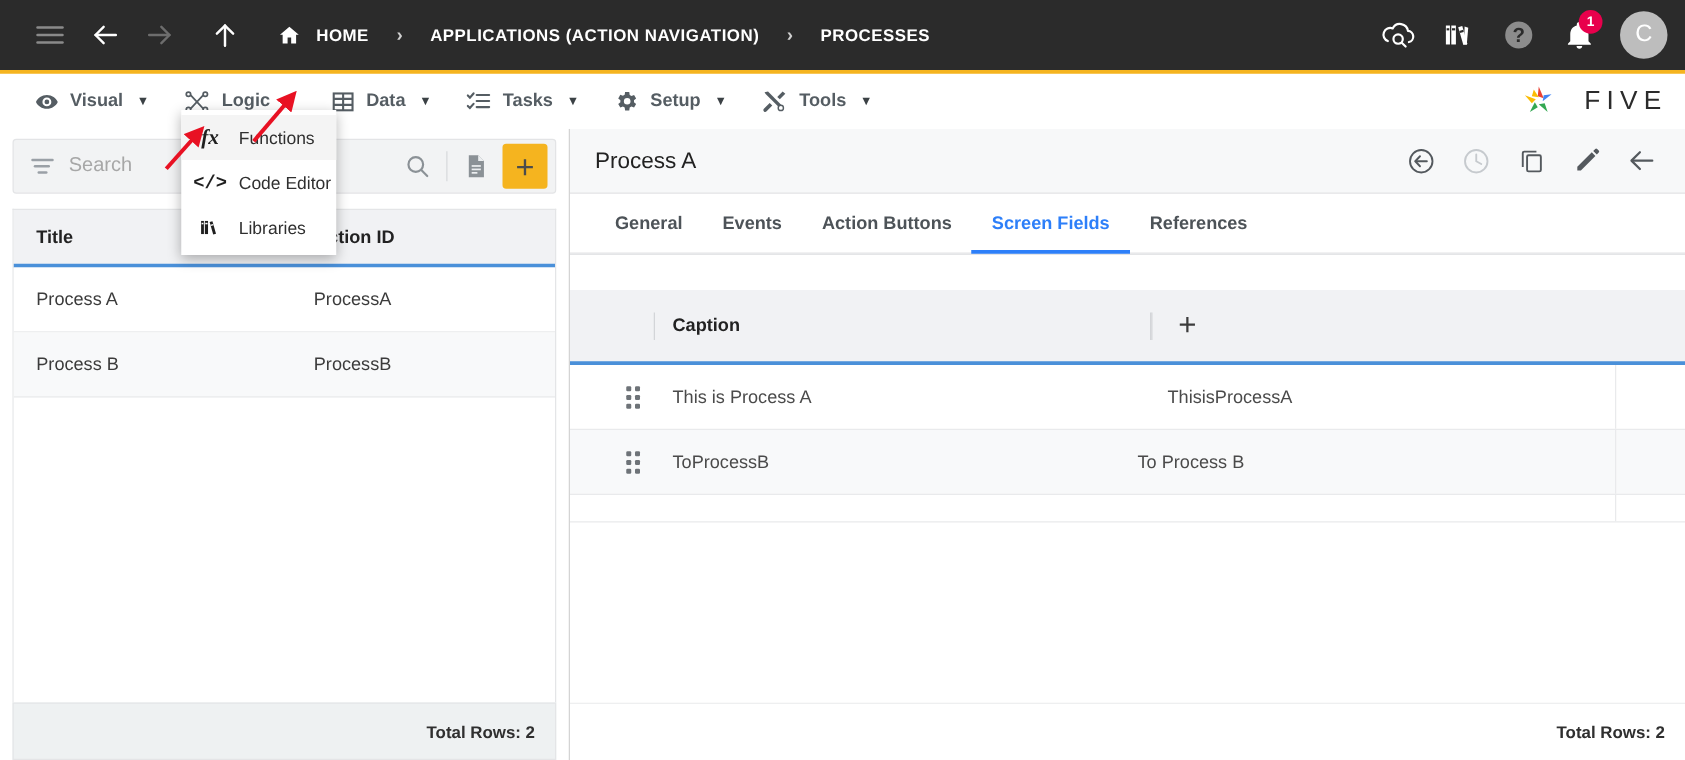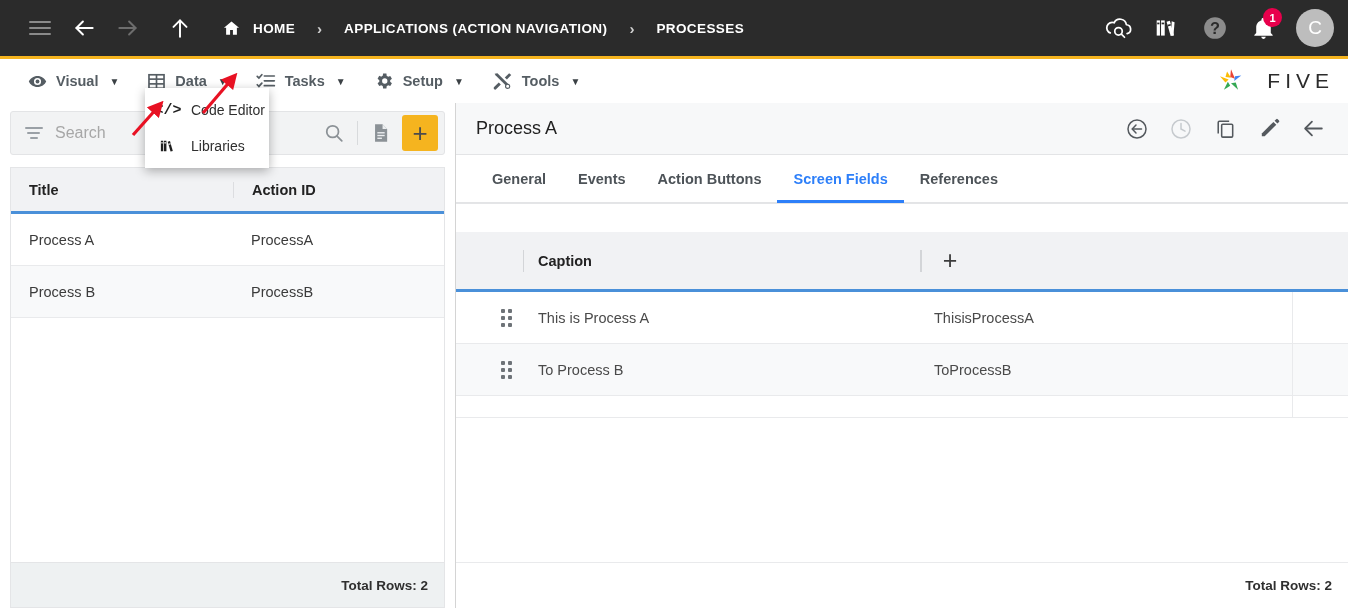--- a/index.html
+++ b/index.html
@@ -277,20 +277,31 @@
   <div class="menubar">
     <div class="menu-item">
       <svg width="19" height="19" viewBox="0 0 24 24" fill="currentColor">
           <path d="M12 5C6.9 5 2.7 8.2 1 12c1.7 3.8 5.9 7 11 7s9.3-3.2 11-7c-1.7-3.8-5.9-7-11-7zm0 11.5A4.5 4.5 0 1 1 16.5 12 4.5 4.5 0 0 1 12 16.5z"></path>
           <circle cx="12" cy="12" r="2.4"></circle>
         </svg>
       <span class="mi-label">Visual</span>
       <span class="caret">▼</span>
     </div>
     <div class="menu-item">
+      <svg width="21" height="21" viewBox="0 0 24 24" fill="none" stroke="currentColor" stroke-width="1.6">
+          <circle cx="4.3" cy="5" r="2"></circle>
+          <circle cx="4.3" cy="19" r="2"></circle>
+          <circle cx="19.7" cy="5" r="2"></circle>
+          <circle cx="19.7" cy="19" r="2"></circle>
+          <path d="M6.3 5.8 17.8 18.2M6.3 18.2 17.8 5.8"></path>
+        </svg>
+      <span class="mi-label">Logic</span>
+      <span class="caret">▼</span>
+    </div>
+    <div class="menu-item">
       <svg width="19" height="19" viewBox="0 0 24 24" fill="currentColor">
           <path d="M2.5 3.5h19v17h-19zM2.5 9h19M2.5 15h19M12 3.5v17" stroke="#fff" stroke-width="1.6" fill="none"></path>
           <rect x="2.5" y="3.5" width="19" height="17" fill="none" stroke="currentColor" stroke-width="2.1"></rect>
           <line x1="2.5" y1="9" x2="21.5" y2="9" stroke="currentColor" stroke-width="2.1"></line>
           <line x1="2.5" y1="15" x2="21.5" y2="15" stroke="currentColor" stroke-width="2.1"></line>
           <line x1="12" y1="3.5" x2="12" y2="20.5" stroke="currentColor" stroke-width="2.1"></line>
         </svg>
       <span class="mi-label">Data</span>
       <span class="caret">▼</span>
     </div>
@@ -474,22 +485,22 @@
             <div class="rtd c0">
               <span class="drag-dots">
                   <i></i>
                   <i></i>
                   <i></i>
                   <i></i>
                   <i></i>
                   <i></i>
                 </span>
             </div>
+            <div class="rtd c2">ToProcessB</div>
             <div class="rtd c1">To Process B</div>
-            <div class="rtd c2">ToProcessB</div>
             <div class="rtd cplus"></div>
           </div>
           <div class="rtrow" style="height:22px;border-bottom:1px solid #e9eaec;">
             <div class="rtd c0"></div>
               <div class="rtd c1"></div>
               <div class="rtd c2"></div>
             <div class="rtd cplus"></div>
           </div>
           <div class="rt-empty">
             <div class="rt-empty-c0"></div>
@@ -500,20 +511,24 @@
         </div>
 
         <div class="rfooter">
           <span class="total-txt">Total Rows: 2</span>
         </div>
       </div>
     </div>
   </div>
 
   <div class="dropdown">
+    <div class="dd-item active">
+      <span class="dd-ico fx-ico">fx</span>
+      <span>Functions</span>
+    </div>
     <div class="dd-item">
       <span class="dd-ico code-ico">&lt;/&gt;</span>
       <span>Code Editor</span>
     </div>
     <div class="dd-item">
       <span class="dd-ico">
         <svg width="18" height="18" viewBox="0 0 24 24" fill="currentColor">
             <rect x="2.5" y="5" width="3" height="14"></rect>
             <rect x="6.5" y="5" width="3.4" height="14"></rect>
             <rect x="3" y="7" width="2" height="1.6" fill="#fff"></rect>

